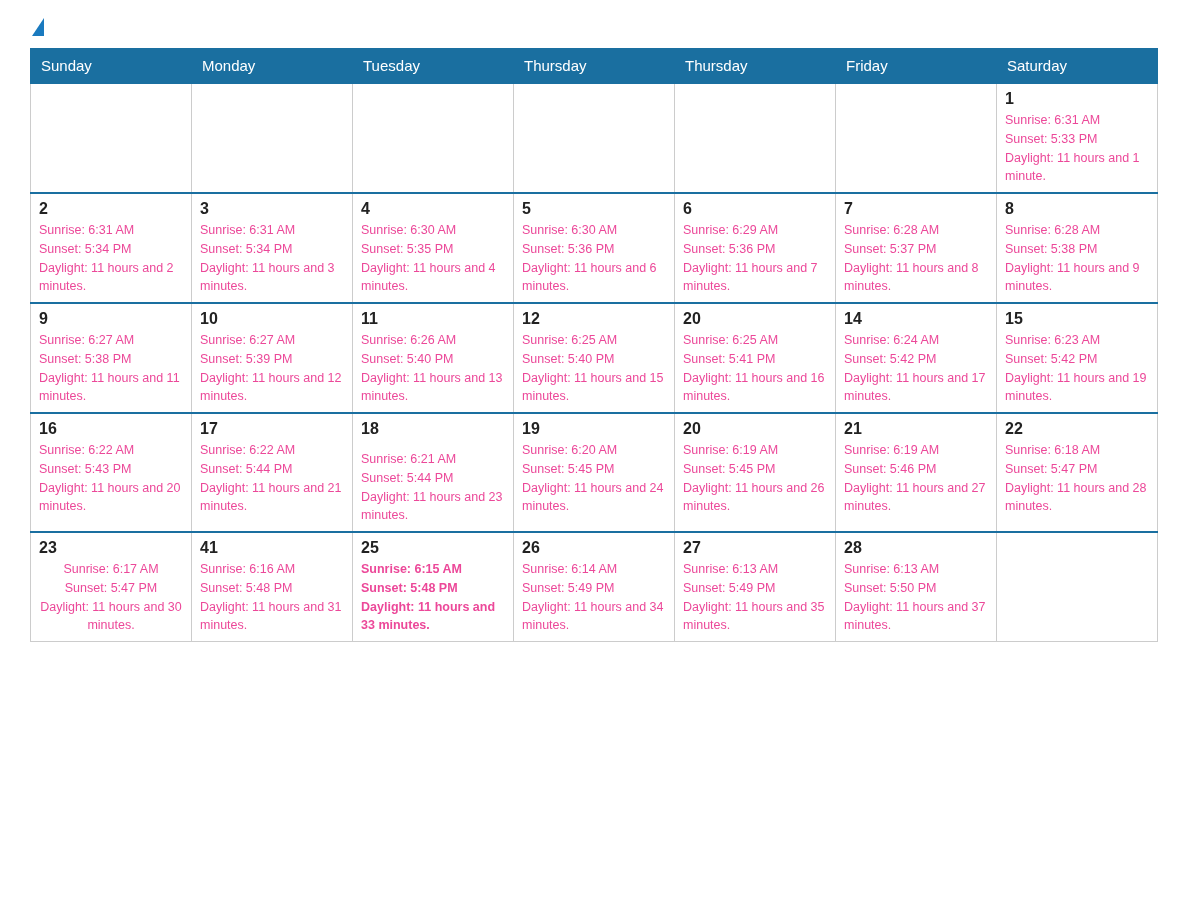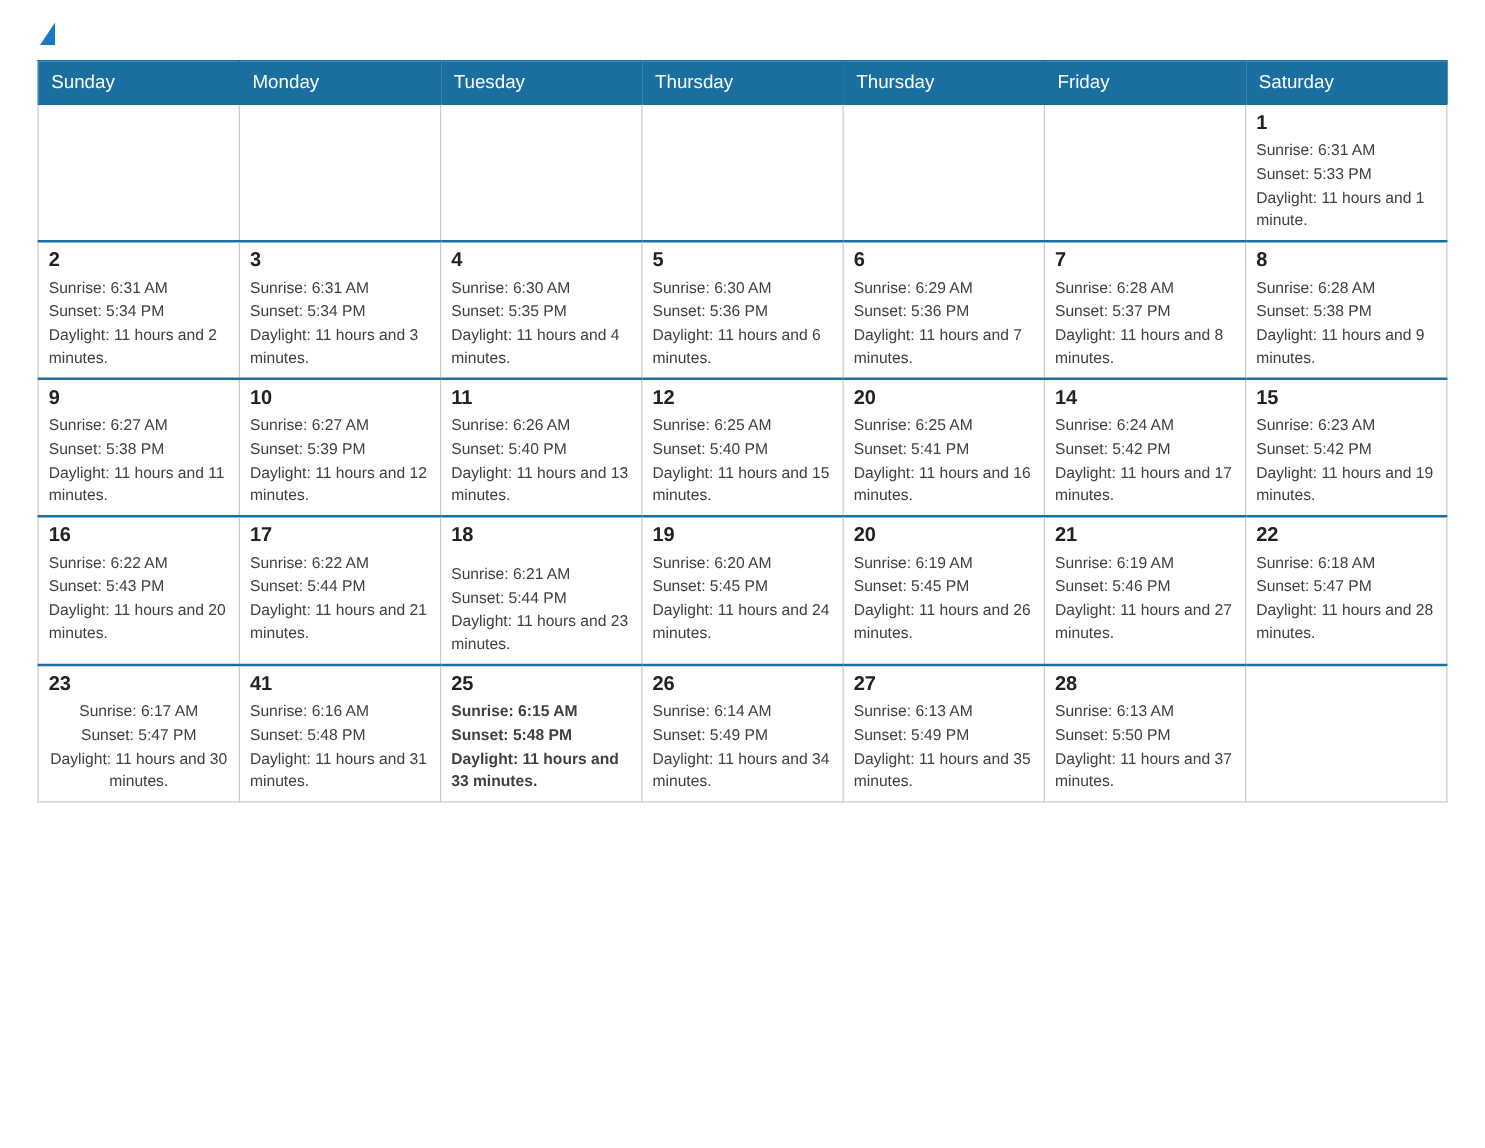--- a/index.html
+++ b/index.html
@@ -82,21 +82,21 @@
     }
     .day-number {
       font-size: 16px;
       font-weight: bold;
       color: #222;
       display: block;
       margin-bottom: 3px;
     }
     .day-info {
       font-size: 12.5px;
-      color: #404040;
+      color: #ec4899;
       line-height: 1.5;
     }
     .empty-cell {
       background: #f9f9f9;
     }
     .logo-triangle {
       width: 0;
       height: 0;
       border-left: 12px solid transparent;
       border-right: 0px solid transparent;

